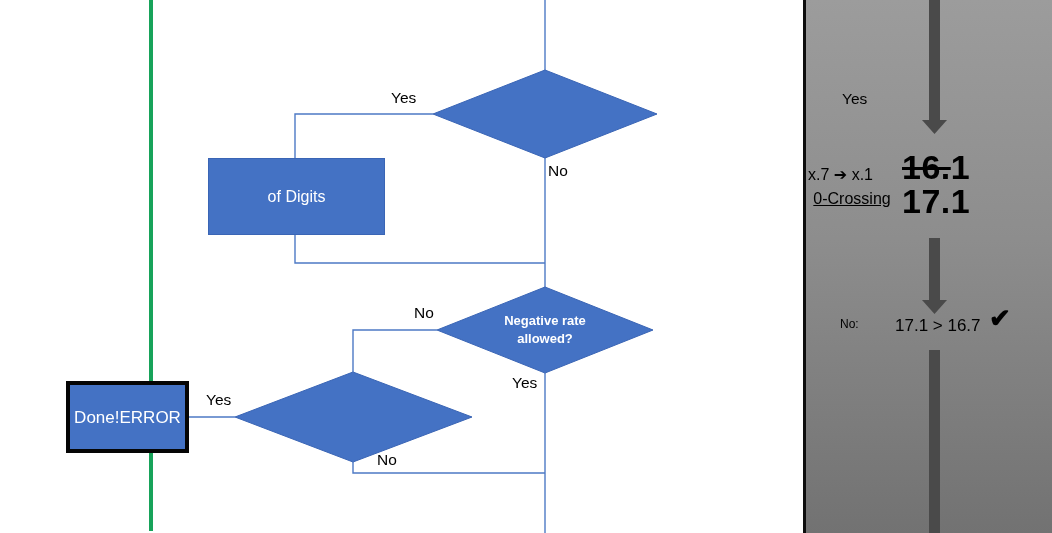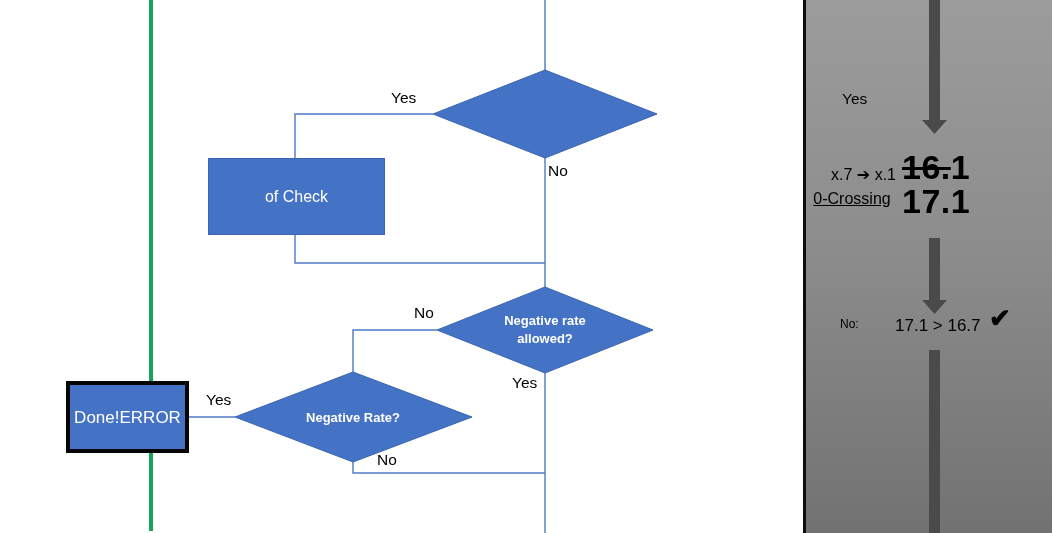--- a/index.html
+++ b/index.html
@@ -43,21 +43,21 @@
   .lbl-no3{left:377px;top:451px;}
   
   .panel{
     left:803px;top:0;width:249px;height:533px;box-sizing:border-box;
     border-left:3px solid #0d0d0d;
     background:linear-gradient(180deg,var(--panel_bg_top,#9c9c9c) 0%,#8d8d8d 45%,var(--panel_bg_bottom,#727272) 100%);
   }
   .panel-svg{left:0;top:0;}
   .panel-text{color:#000;white-space:nowrap;}
   .p-yes{left:36px;top:90px;font-size:15.5px;}
-  .p-note1{left:2px;top:165px;width:88px;text-align:right;font-size:16px;}
+  .p-note1{left:2px;top:165px;width:88px;text-align:left;font-size:16px;}
   .p-note2{left:0px;top:190px;width:92px;text-align:center;font-size:16px;text-decoration:underline;}
   .p-values{left:96px;top:150px;font-size:34px;font-weight:bold;line-height:34px;letter-spacing:0.5px;}
   .struck{text-decoration:line-through;text-decoration-thickness:3px;text-align:center;}
   .p-no{left:34px;top:317px;font-size:12px;text-align:center;}
   .p-cmp{left:89px;top:316px;font-size:17px;}
   .p-check{left:183px;top:303px;font-size:26px;font-weight:bold;}
 </style>
 </head>
 <body>
 
@@ -76,31 +76,28 @@
     </g>
     <g fill="#4472c4" stroke="#3a65b5" stroke-width="1">
       <polygon points="545,70 657,114 545,158 433,114"></polygon>
       <polygon points="545,287 653,330 545,373 437,330"></polygon>
       <polygon points="353,372 472,417 353,462 235,417"></polygon>
     </g>
   </svg>
 
 
   <div class="abs proc-rect">
-    <span>of Check</span>
+    <span>of Digits</span>
   </div>
 
   <div class="abs dia-label dia2">
     <span>Negative rate</span>
     <span>allowed?</span>
   </div>
 
-  <div class="abs dia-label dia3">
-    <span>Negative Rate?</span>
-  </div>
 
   <div class="abs done-box">
     <span>Done!</span>
     <span>ERROR</span>
   </div>
 
   <div class="abs edge-label lbl-yes1">Yes</div>
   <div class="abs edge-label lbl-no1">No</div>
   <div class="abs edge-label lbl-no2">No</div>
   <div class="abs edge-label lbl-yes2">Yes</div>

